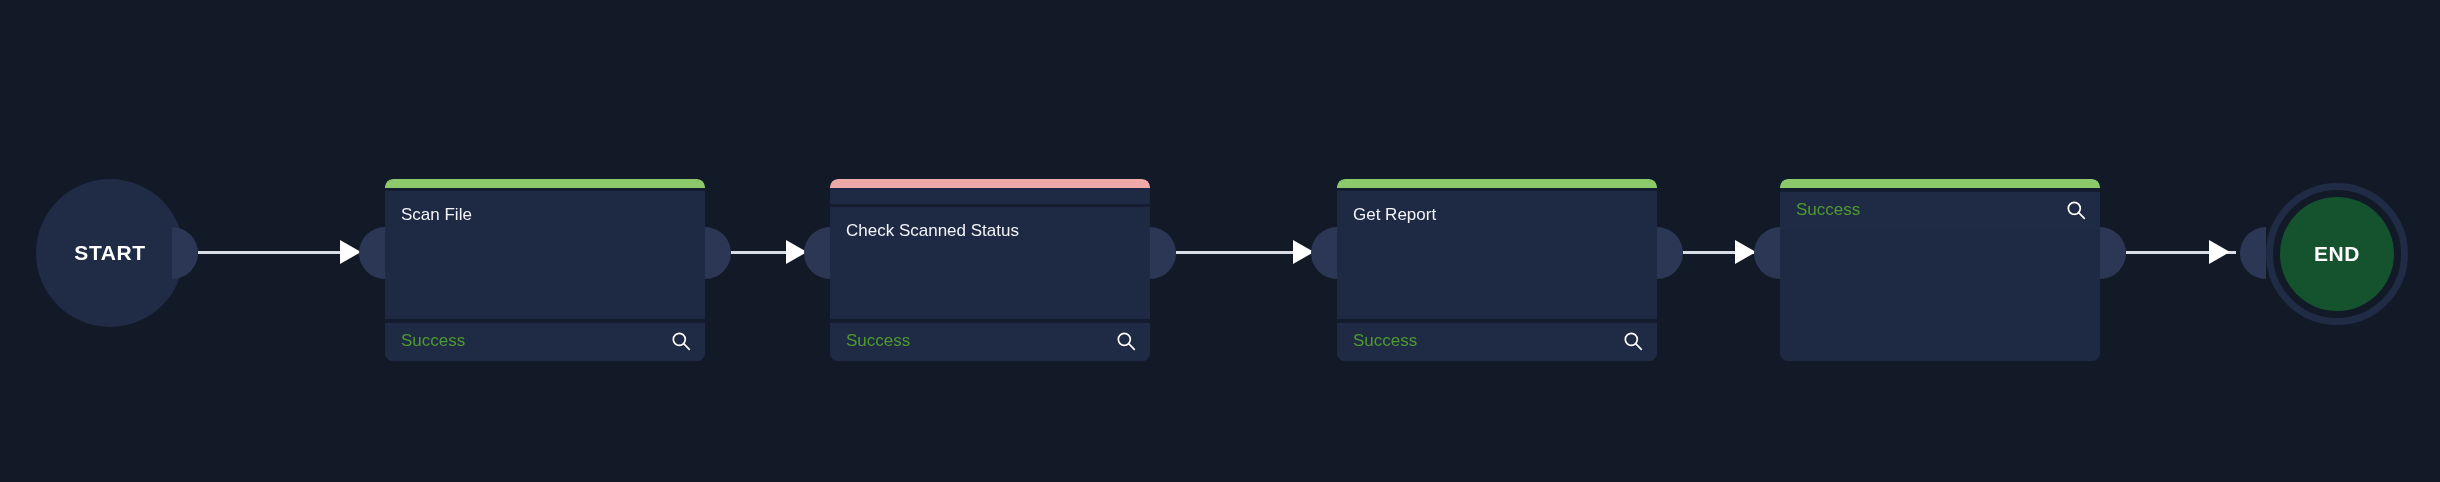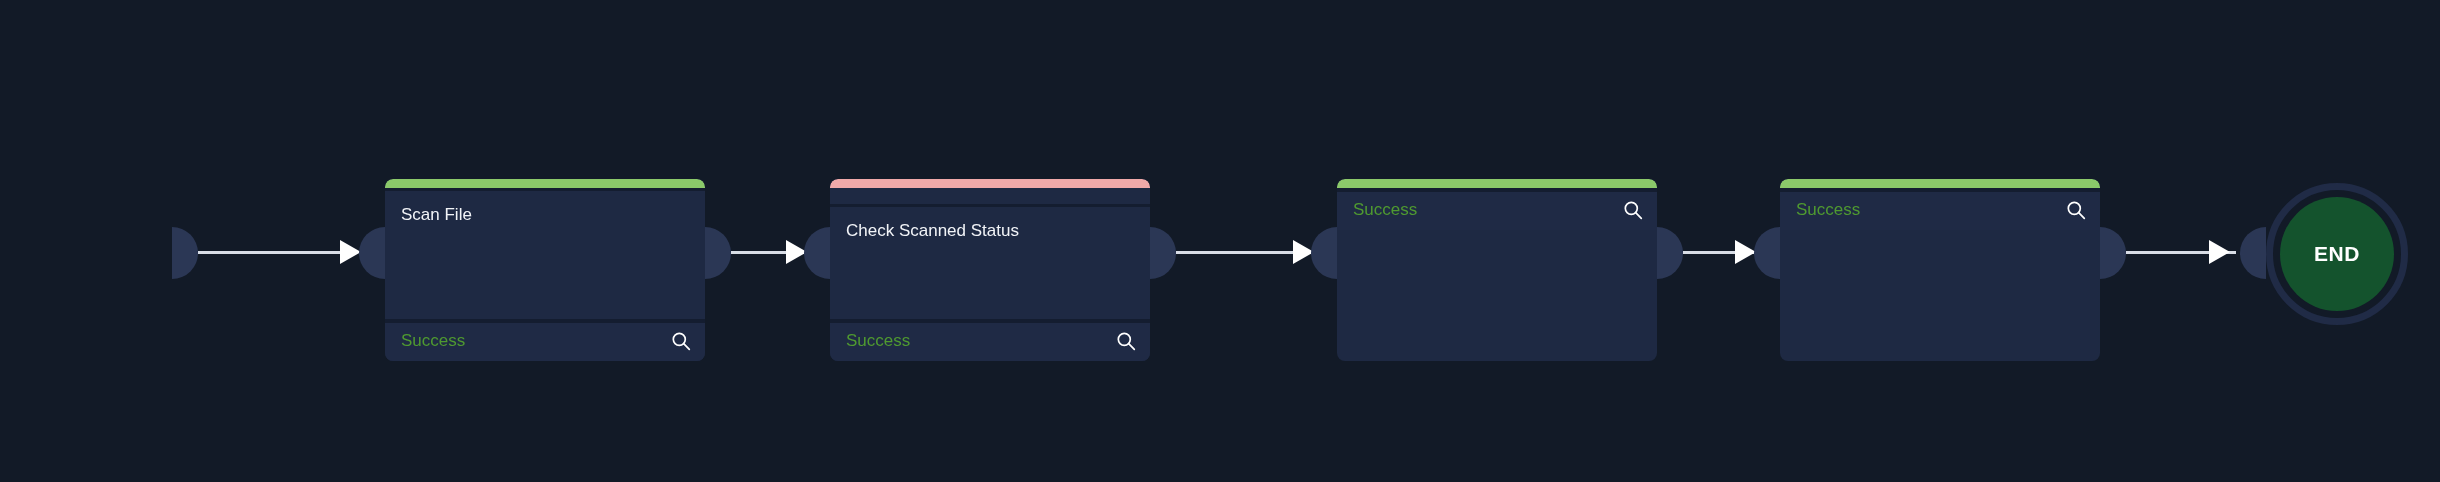--- a/index.html
+++ b/index.html
@@ -154,20 +154,23 @@
     border-top: 12px solid transparent;
     border-bottom: 12px solid transparent;
     border-left: 21px solid #ffffff;
   }
 </style>
 </head>
 <body>
 
 <div id="canvas">
 
+  <div class="terminal start-node">
+    <span class="terminal-label">START</span>
+  </div>
   <div class="handle right" style="left:172px;"></div>
 
   <div class="edge" style="left:198px; width:150px;"></div>
   <div class="arrowhead" style="left:340px;"></div>
 
   <div class="handle left" style="left:359px;"></div>
   <div class="node-card" style="left:385px;">
     <div class="card-accent" style="background:#8bc96a;"></div>
     <div class="card-body">
       <div class="card-title">Scan File</div>
@@ -204,20 +207,23 @@
     </div>
   </div>
   <div class="handle right" style="left:1150px;"></div>
 
   <div class="edge" style="left:1176px; width:160px;"></div>
   <div class="arrowhead" style="left:1293px;"></div>
 
   <div class="handle left" style="left:1311px;"></div>
   <div class="node-card" style="left:1337px;">
     <div class="card-accent" style="background:#8bc96a;"></div>
+    <div class="card-body">
+      <div class="card-title">Get Report</div>
+    </div>
     <div class="card-footer">
       <span class="status-text">Success</span>
       <span class="search-icon">
         <svg viewBox="0 0 20 20" width="20" height="20">
           <circle cx="8.3" cy="8.3" r="6" fill="none" stroke="#ffffff" stroke-width="1.7"></circle>
           <line x1="12.7" y1="12.7" x2="18.3" y2="18.3" stroke="#ffffff" stroke-width="1.7" stroke-linecap="round"></line>
         </svg>
       </span>
     </div>
   </div>

